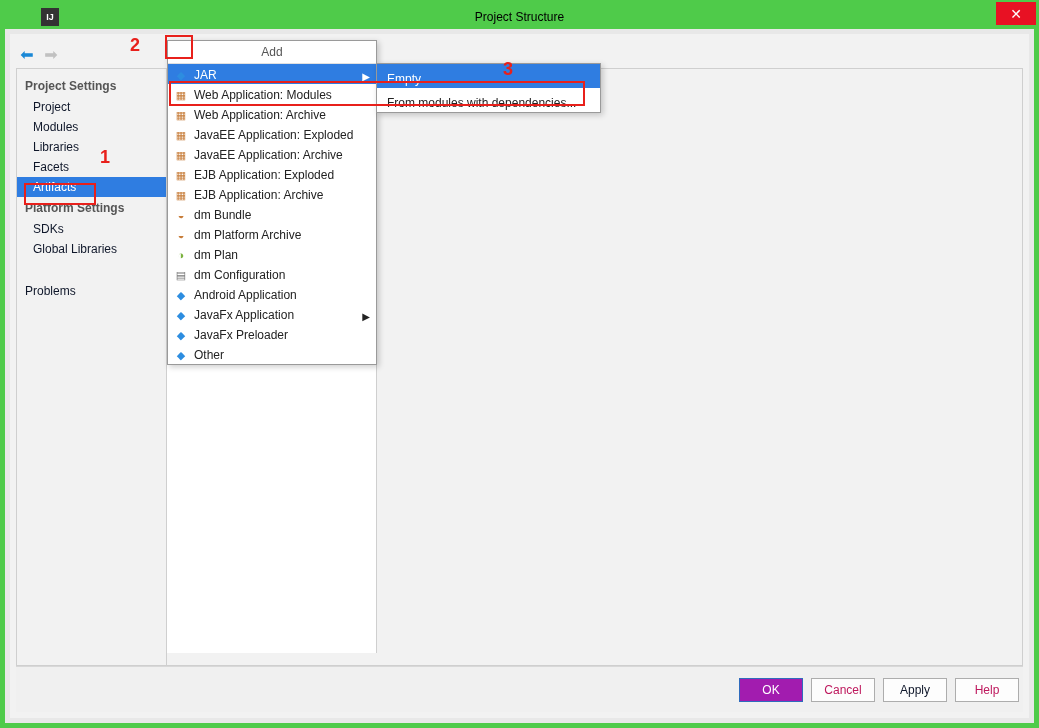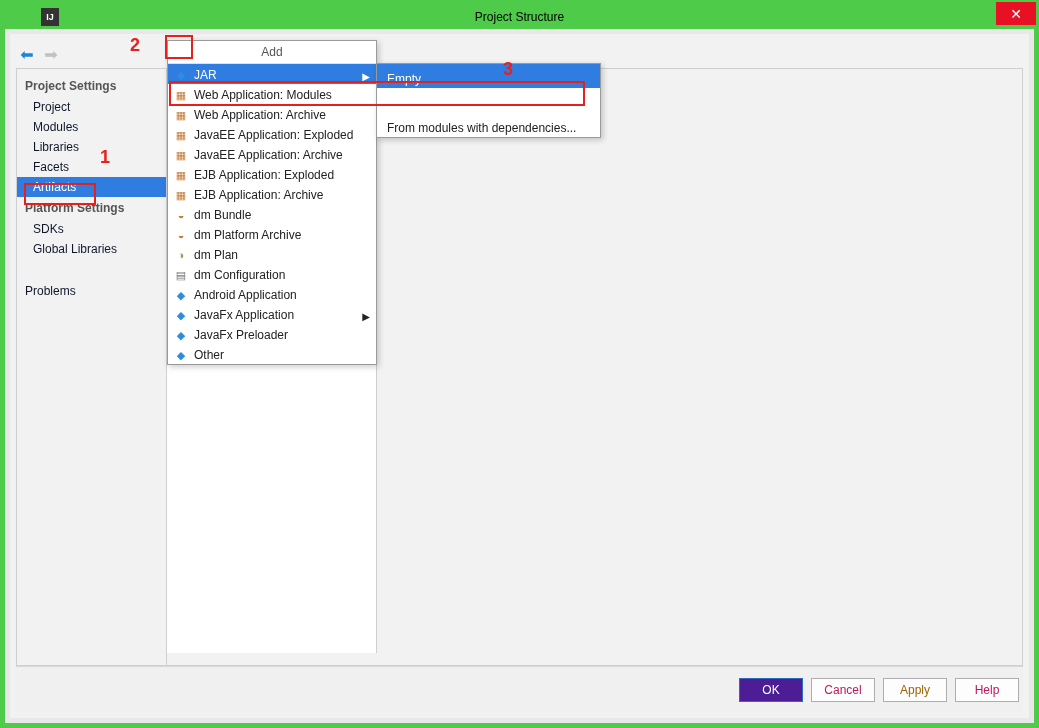--- a/index.html
+++ b/index.html
@@ -145,22 +145,22 @@
     gap:8px; padding-right: 4px;
     border-top:1px solid #d8d8d8;
     background:#f0f0f0;
   }
   .btn {
     min-width:64px; height:24px; padding:0 12px;
     border:1px solid #adadad; background:#fdfdfd;
     display:flex; align-items:center; justify-content:center;
     font-size:12px; color:#be185d;
   }
-  .btn.primary { background:#4c1d95; border-color:#2f6bbd; color:#fff; }
-  .btn.disabled { color:#a16207; }
+  .btn.primary { background:#a21caf; border-color:#2f6bbd; color:#fff; }
+  .btn.disabled { color:#0f172a; }
 </style>
 </head>
 <body>
 
 <div class="window-frame">
   <div class="titlebar">
     <div class="app-icon">IJ</div>
     <span>Project Structure</span>
     <div class="close">✕</div>
   </div>
@@ -259,21 +259,21 @@
                     <span class="menu-icon ic-diamond">◆</span>
                     <span>Other</span>
                   </div>
                 </div>
           </div>
           <div class="submenu">
             <div id="submenu-items">
                   <div class="menu-item selected" style="height: 24px; padding-left: 10px;">
                     <span>Empty</span>
                   </div>
-                  <div class="menu-item" style="height: 24px; padding-left: 10px; margin-top: 25px;">
+                  <div class="menu-item" style="height: 24px; padding-left: 10px;">
                     <span>From modules with dependencies...</span>
                   </div>
                 </div>
           </div>
         </div>
       </div>
     </div>
 
     <div class="footer">
       <div class="btn primary">OK</div>

